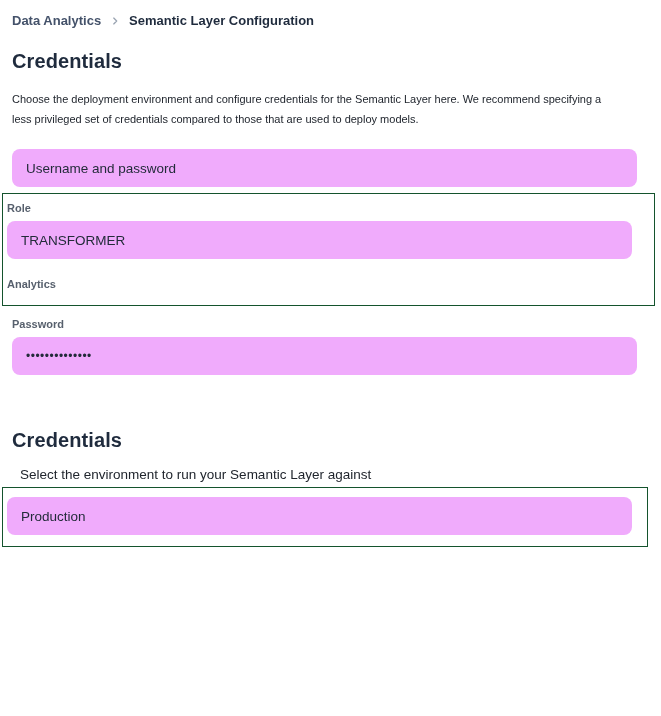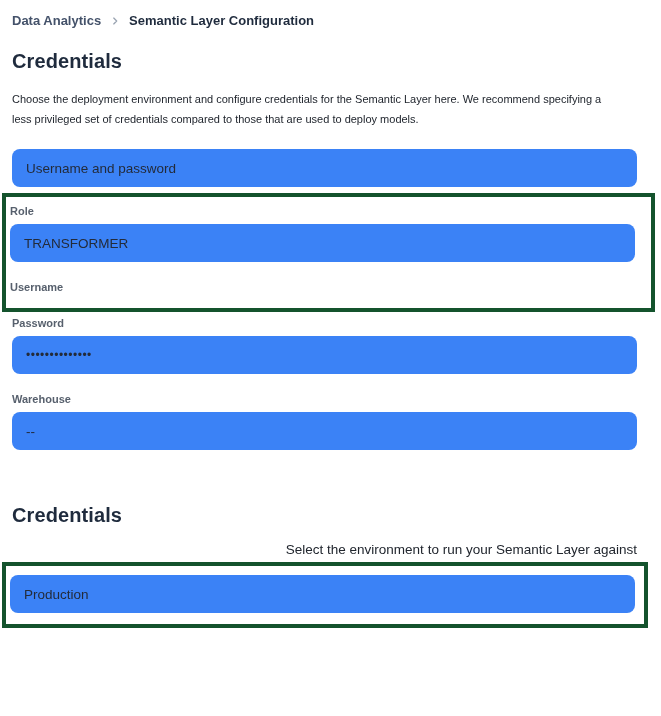--- a/index.html
+++ b/index.html
@@ -31,59 +31,58 @@
     color: #1f2b3d;
     letter-spacing: 0.1px;
   }
   p.section-desc {
     margin: 17px 0 0 0;
     font-size: 11px; line-height: 20px;
     color: #21262e;
     max-width: 599px;
   }
   p.env-desc {
-    margin: 17px 0 0 0;
+    margin: 17px 0 0 8px;
     font-size: 13.5px; line-height: 14px;
     color: #21262e;
-    text-align: right;
   }
 
   
   .form-group { margin-top: 19px; }
   .form-group.first { margin-top: 20px; }
   .form-group label {
     display: block;
     font-size: 11px; line-height: 13px;
     font-weight: bold;
     color: #57606d;
     margin-bottom: 6px;
   }
   .field {
     width: 625px; height: 38px;
-    background: #3b82f6;
+    background: #f0abfc;
     border-radius: 8px;
     display: flex; align-items: center;
     padding-left: 14px;
     font-size: 13.5px;
     color: #232b3a;
   }
   .field.password { letter-spacing: 0.5px; font-size: 12px; }
 
   
   .highlight-box {
-    border: 4px solid #14532d;
+    border: 1px solid #14532d;
     margin-left: -10px;
   }
   .box-credentials {
     margin-top: 6px;
     width: 653px;
     padding: 8px 0 8px 4px;
   }
   .box-credentials .form-group.inner-first { margin-top: 0; }
-  .group-after-box { margin-top: 5px; }
+  .group-after-box { margin-top: 12px; }
   .box-environment {
     margin-top: 5px;
     width: 646px;
     padding: 9px 0 11px 4px;
   }
   h2.env-title { margin-top: 54px; }
 </style>
 </head>
 <body>
 
@@ -106,33 +105,29 @@
   <div class="form-group first">
     <div class="field">Username and password</div>
   </div>
 
   <div class="highlight-box box-credentials">
     <div class="form-group inner-first">
       <label>Role</label>
       <div class="field">TRANSFORMER</div>
     </div>
     <div class="form-group">
-      <label>Username</label>
+      <label>Analytics</label>
     </div>
   </div>
 
   <div class="form-group group-after-box">
     <label>Password</label>
     <div class="field password">••••••••••••••</div>
   </div>
 
-  <div class="form-group">
-    <label>Warehouse</label>
-    <div class="field">--</div>
-  </div>
 
   <h2 class="section-title env-title">Credentials</h2>
 
   <p class="env-desc">Select the environment to run your Semantic Layer against</p>
 
   <div class="highlight-box box-environment">
     <div class="field">Production</div>
   </div>
 
 </div>

